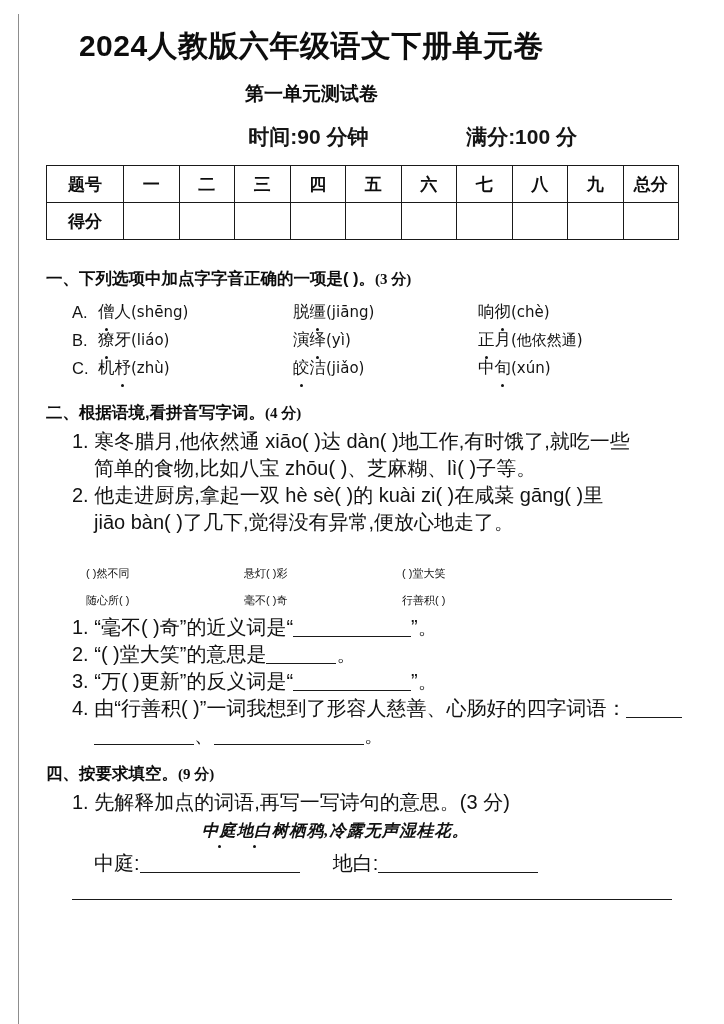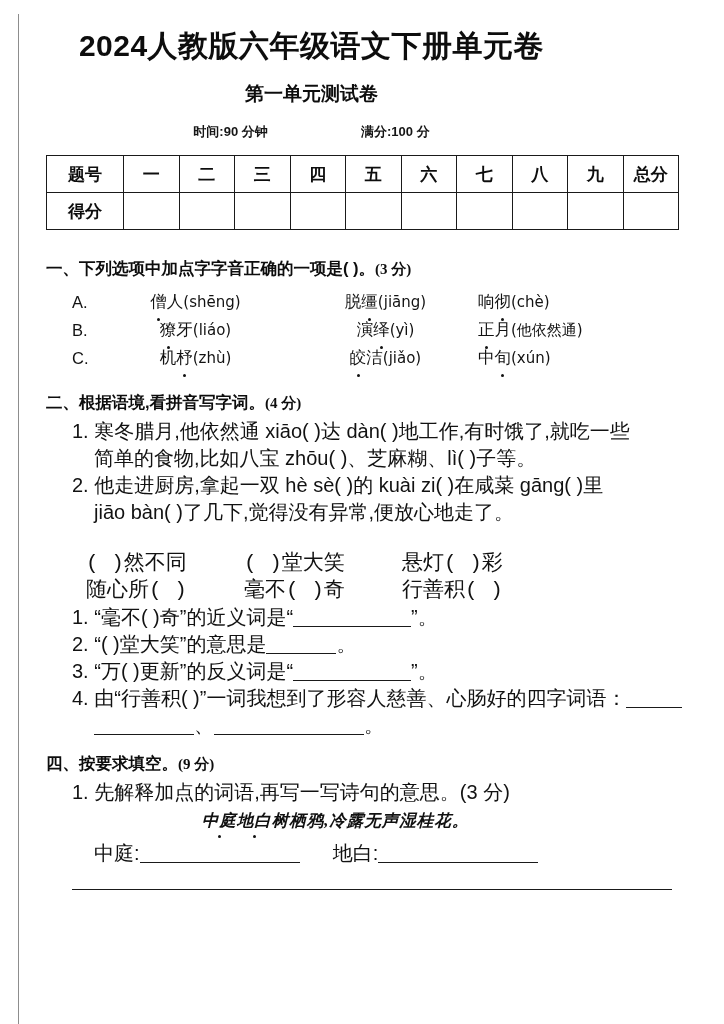--- a/index.html
+++ b/index.html
@@ -51,22 +51,22 @@
   .doc-subtitle {
     margin: 14px 0 0 0;
     text-align: center;
     font-family: "Liberation Sans", "DejaVu Sans", sans-serif;
     font-weight: bold;
     font-size: 19px;
     color: #0d0d0d;
   }
   .meta-row {
     margin: 16px 0 0 0;
-    text-align: center;
-    font-size: 13px;
+    text-align: right;
+    font-size: 21px;
     font-family: "Liberation Sans", "DejaVu Sans", sans-serif;
     font-weight: bold;
     color: #151515;
   }
   .meta-row .meta-item { display: inline-block; }
   .meta-row .meta-gap { display: inline-block; width: 86px; }
 
   
   .score-table-wrap { margin-top: 14px; }
   table.score-table {
@@ -117,21 +117,21 @@
 
   
   .opt-row {
     display: flex;
     align-items: flex-end;
     font-size: 16.5px;
     font-family: "Liberation Sans", "DejaVu Sans", sans-serif;
     color: #121212;
   }
   .opt-label { width: 26px; flex: none; }
-  .opt-item { flex: none; text-align: center; }
+  .opt-item { flex: none; }
   .opt-col-a { width: 195px; }
   .opt-col-b { width: 185px; }
 
   
   .dotchar {
     position: relative;
     display: inline-block;
   }
   .dotchar::after {
     content: "";
@@ -157,22 +157,22 @@
   .w56 { width: 56px; }
   .w70 { width: 70px; }
   .w100 { width: 100px; }
   .w118 { width: 118px; }
   .w150 { width: 150px; }
   .w160 { width: 160px; }
 
   
   .idiom-row {
     display: flex;
-    font-size: 21px;
-    font-family: Liberation Mono, monospace;
+    font-size: 11px;
+    font-family: Liberation Sans, sans-serif;
     color: #121212;
     padding-left: 40px;
     align-items: center;
   }
   .idiom-row .idiom { flex: none; width: 158px; white-space: nowrap; }
 
   
   .poem {
     font-family: "Liberation Serif", "DejaVu Serif", serif;
     font-style: italic;
@@ -288,22 +288,22 @@
   </div>
 
   <div class="rowspace-14"></div>
 
   <div class="section">
 
     <div class="rowspace-4"></div>
 
     <div class="idiom-row lh">
       <span class="idiom">(        )然不同</span>
+      <span class="idiom">悬灯(        )彩</span>
       <span class="idiom">(        )堂大笑</span>
-      <span class="idiom">悬灯(        )彩</span>
     </div>
     <div class="idiom-row lh">
       <span class="idiom">随心所(        )</span>
       <span class="idiom">毫不(        )奇</span>
       <span class="idiom">行善积(        )</span>
     </div>
 
     <div class="qline indent1 lh">
       <span>1. “毫不(        )奇”的近义词是“</span><span class="ublank w118"></span><span>”。</span>
     </div>

